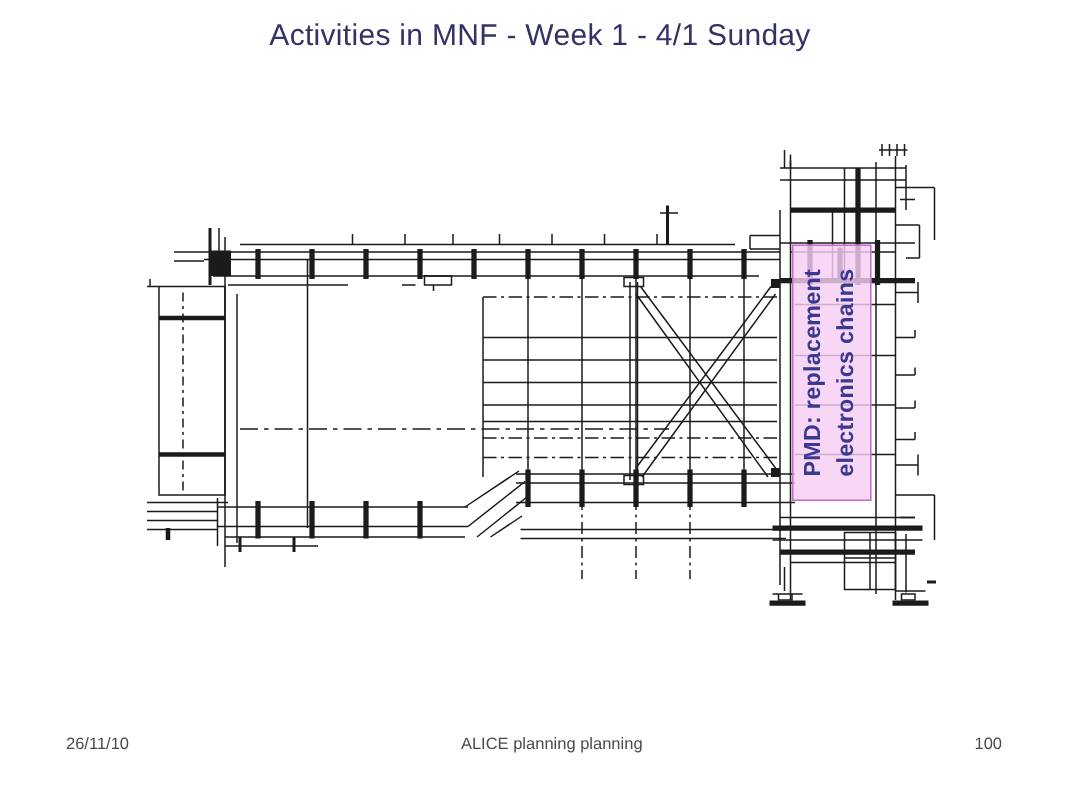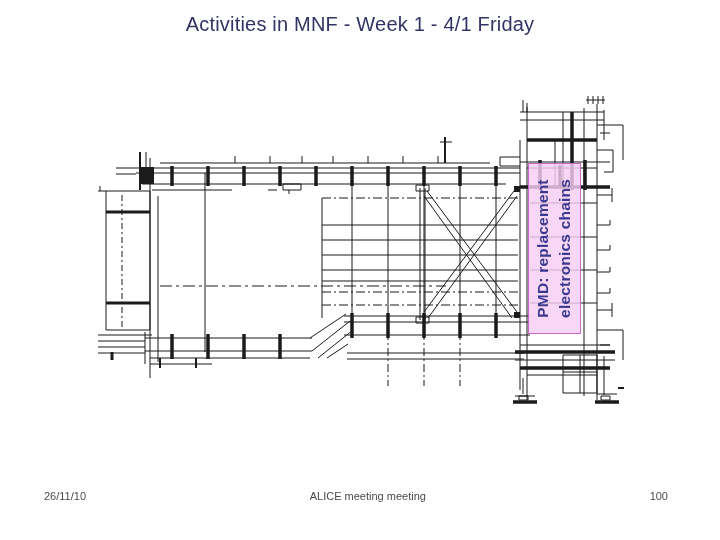--- a/index.html
+++ b/index.html
@@ -38,21 +38,21 @@
     display:flex;justify-content:space-between;align-items:baseline;
     padding:0 52px 0 44px;font-size:11px;color:#4a4a4a;z-index:3;
   }
 </style>
 </head>
 <body>
 
 <div class="slide">
 
 
-  <div class="title">Activities in MNF - Week 1 - 4/1 Friday</div>
+  <div class="title">Activities in MNF - Week 1 - 4/1 Sunday</div>
 
   <div class="drawing">
     <svg width="720" height="540" viewBox="0 0 720 540">
       <g stroke="#1b1b1b" fill="none" stroke-width="1">
 
         <path d="M160 163 H490 M136 168 H520 M136 173 H520 M142 184 H506 M116 168 H136 M116 174 H136 M146 152 V168 M152 190 H232"></path>
         <path d="M235 156 V163 M270 156 V163 M302 156 V163 M333 156 V163 M368 156 V163 M403 156 V163 M438 156 V163"></path>
         <path d="M283 184 h18 v6 h-18 Z M289 190 v4"></path>
 
         <path d="M106 191 H150 V330 H106 Z M98 191 H106 M98 335 H152 M100 186 V191"></path>
@@ -112,17 +112,17 @@
     <div class="pmd-label">
       <div class="pmd-inner">
         <span class="pmd-line">PMD: replacement</span>
         <span class="pmd-line">electronics chains</span>
       </div>
     </div>
   </div>
 
   <div class="footer">
     <span>26/11/10</span>
-    <span>ALICE meeting meeting</span>
+    <span>ALICE planning planning</span>
     <span>100</span>
   </div>
 
 </div>
 
 </body></html>

